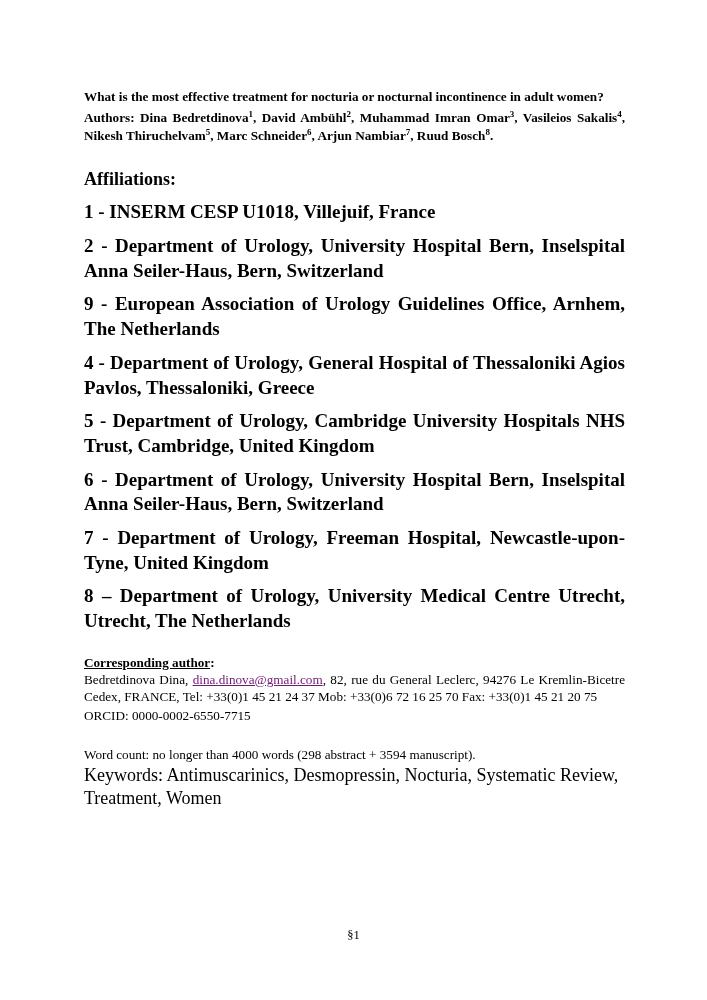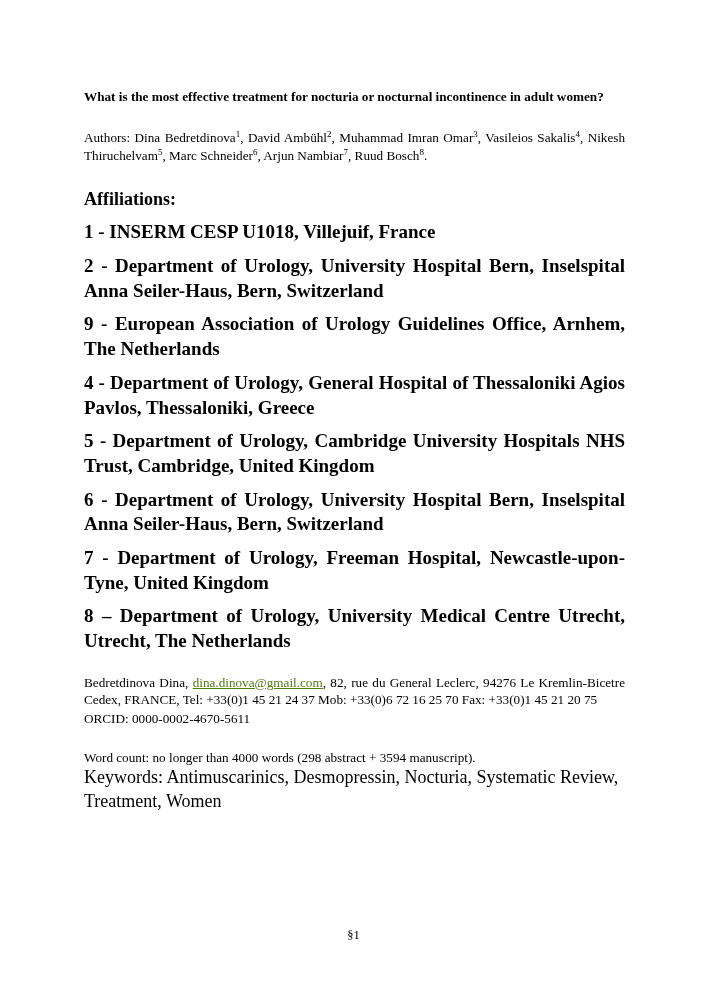--- a/index.html
+++ b/index.html
@@ -39,26 +39,26 @@
     font-weight: bold;
   }
   .title {
     font-weight: bold;
     font-size: 13.2px;
     line-height: 1.30;
     text-align: justify;
     text-justify: inter-word;
   }
   .authors {
-    font-weight: normal;
+    font-weight: bold;
     font-size: 13.2px;
     line-height: 1.32;
     text-align: justify;
     text-justify: inter-word;
-    margin-top: 24px;
+    margin-top: 4px;
   }
   sup {
     font-size: 9px;
     vertical-align: super;
     line-height: 0;
   }
   .gap-lg { height: 24px; }
   .gap-md { height: 11px; }
   .aff-head {
     font-weight: bold;
@@ -79,21 +79,21 @@
     text-decoration: underline;
     margin-bottom: 3px;
   }
   .corr-body {
     font-size: 13.2px;
     line-height: 1.32;
     text-align: justify;
     text-justify: inter-word;
   }
   .email {
-    color: #4d7c0f;
+    color: #701a75;
     text-decoration: underline;
   }
   .orcid {
     font-size: 13.2px;
     line-height: 1.32;
     margin-top: 1px;
   }
   .wordcount {
     font-size: 13.2px;
     line-height: 1.32;
@@ -142,24 +142,27 @@
     <p class="aff-line">2 - Department of Urology, University Hospital Bern, Inselspital Anna Seiler-Haus, Bern, Switzerland</p>
     <p class="aff-line">9 - European Association of Urology Guidelines Office, Arnhem, The Netherlands</p>
     <p class="aff-line">4 - Department of Urology, General Hospital of Thessaloniki Agios Pavlos, Thessaloniki, Greece</p>
     <p class="aff-line">5 - Department of Urology, Cambridge University Hospitals NHS Trust, Cambridge, United Kingdom</p>
     <p class="aff-line">6 - Department of Urology, University Hospital Bern, Inselspital Anna Seiler-Haus, Bern, Switzerland</p>
     <p class="aff-line">7 - Department of Urology, Freeman Hospital, Newcastle-upon-Tyne, United Kingdom</p>
     <p class="aff-line">8 – Department of Urology, University Medical Centre Utrecht, Utrecht, The Netherlands</p>
 
     <div class="gap-md"></div>
 
+    <p>
+      <span class="corr-head">Corresponding author</span><span class="bold">:</span>
+    </p>
 
     <p class="corr-body"><span>Bedretdinova Dina, </span><a class="email" href="#">dina.dinova@gmail.com</a><span>, 82, rue du General Leclerc, 94276 Le Kremlin-Bicetre Cedex, FRANCE, Tel: +33(0)1 45 21 24 37 Mob: +33(0)6 72 16 25 70 Fax: +33(0)1 45 21 20 75</span></p>
 
-    <p class="orcid">ORCID: 0000-0002-4670-5611</p>
+    <p class="orcid">ORCID: 0000-0002-6550-7715</p>
 
     <p class="wordcount">Word count: no longer than 4000 words (298 abstract + 3594 manuscript).</p>
 
     <p class="keywords">Keywords: Antimuscarinics, Desmopressin, Nocturia, Systematic Review, Treatment, Women</p>
 
   </div>
 
   <div class="footer">§1</div>
 </div>
 

